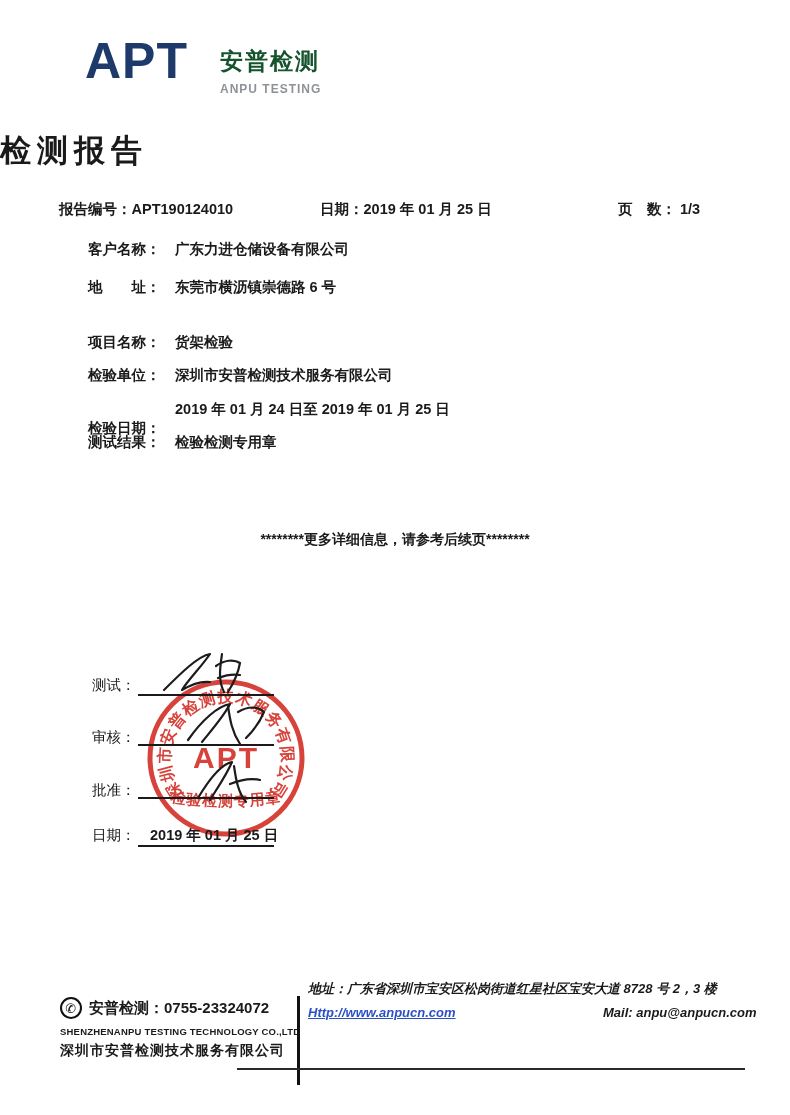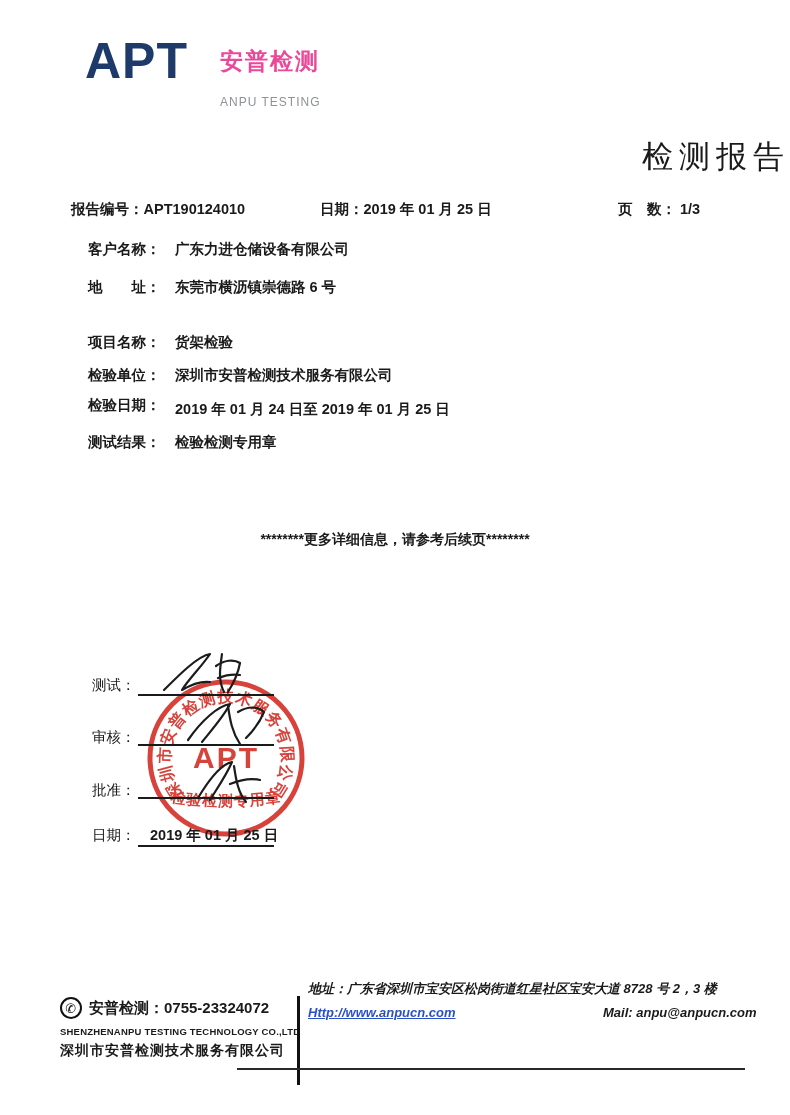--- a/index.html
+++ b/index.html
@@ -10,32 +10,32 @@
     color:#1a1a1a; overflow:hidden;
   }
   .abs { position:absolute; }
 
   
   .logo-acronym {
     left:85px; top:36px; font-size:50px; font-weight:800;
     color:#1e3a6a; letter-spacing:1px; line-height:1;
   }
   .logo-text { left:220px; top:46px; }
-  .logo-cn { font-size:23px; font-weight:bold; color:#ec4899; letter-spacing:2px; }
-  .logo-en { font-size:12px; font-weight:normal; color:#8e9296; letter-spacing:1px; margin-top:18px; }
+  .logo-cn { font-size:23px; font-weight:bold; color:#14532d; letter-spacing:2px; }
+  .logo-en { font-size:12px; font-weight:bold; color:#8e9296; letter-spacing:1px; margin-top:5px; }
 
   
   .doc-title {
-    left:0; top:136px; width:100%; text-align:right;
-    font-size:31px; font-weight:normal; letter-spacing:6px;
+    left:0; top:130px; width:100%; text-align:left;
+    font-size:31px; font-weight:bold; letter-spacing:6px;
   }
 
   
   .meta { font-size:14.5px; font-weight:bold; top:200px; white-space:nowrap; }
-  .meta-report { left:71px; }
+  .meta-report { left:59px; }
   .meta-date   { left:320px; }
   .meta-pages  { left:618px; }
 
   
   .info-label { position:absolute; left:88px; font-size:14.5px; font-weight:bold; white-space:pre; }
   .info-value { position:absolute; left:175px; font-size:14.5px; font-weight:bold; white-space:nowrap;text-align:right; }
 
   
   .note { left:0; top:531px; width:100%; text-align:center; font-size:14px; font-weight:bold; }
 
@@ -100,21 +100,21 @@
 
   <div>
     <span class="info-label" style="top:333px">项目名称：</span>
     <span class="info-value" style="top:333px">货架检验</span>
   </div>
   <div>
     <span class="info-label" style="top:366px">检验单位：</span>
     <span class="info-value" style="top:366px">深圳市安普检测技术服务有限公司</span>
   </div>
   <div>
-    <span class="info-label" style="top:396px">检验日期：</span>
+    <span class="info-label" style="top:419px">检验日期：</span>
     <span class="info-value" style="top:400px">2019 年 01 月 24 日至 2019 年 01 月 25 日</span>
   </div>
   <div>
     <span class="info-label" style="top:433px">测试结果：</span>
     <span class="info-value" style="top:433px">检验检测专用章</span>
   </div>
 
   <div class="abs note">********更多详细信息，请参考后续页********</div>
 
   <span class="sign-label" style="top:676px">测试：</span>

